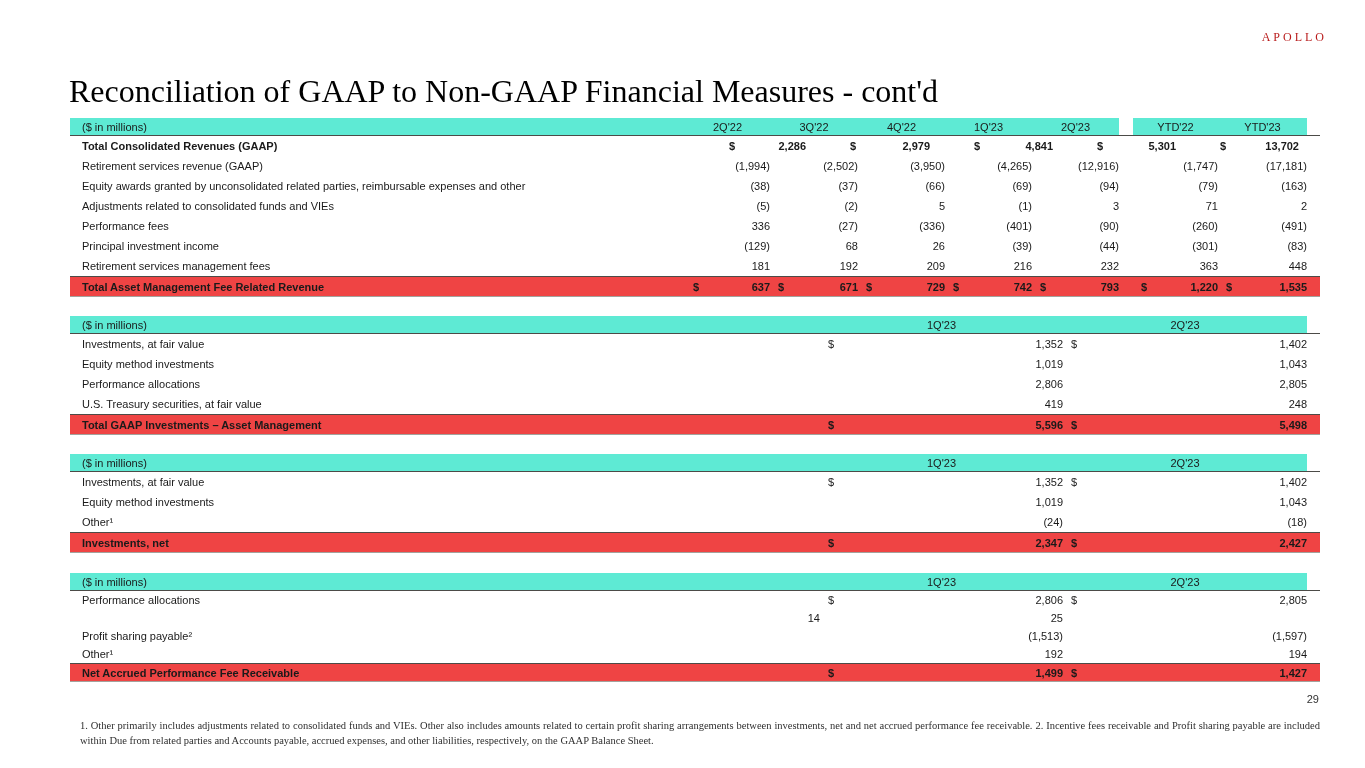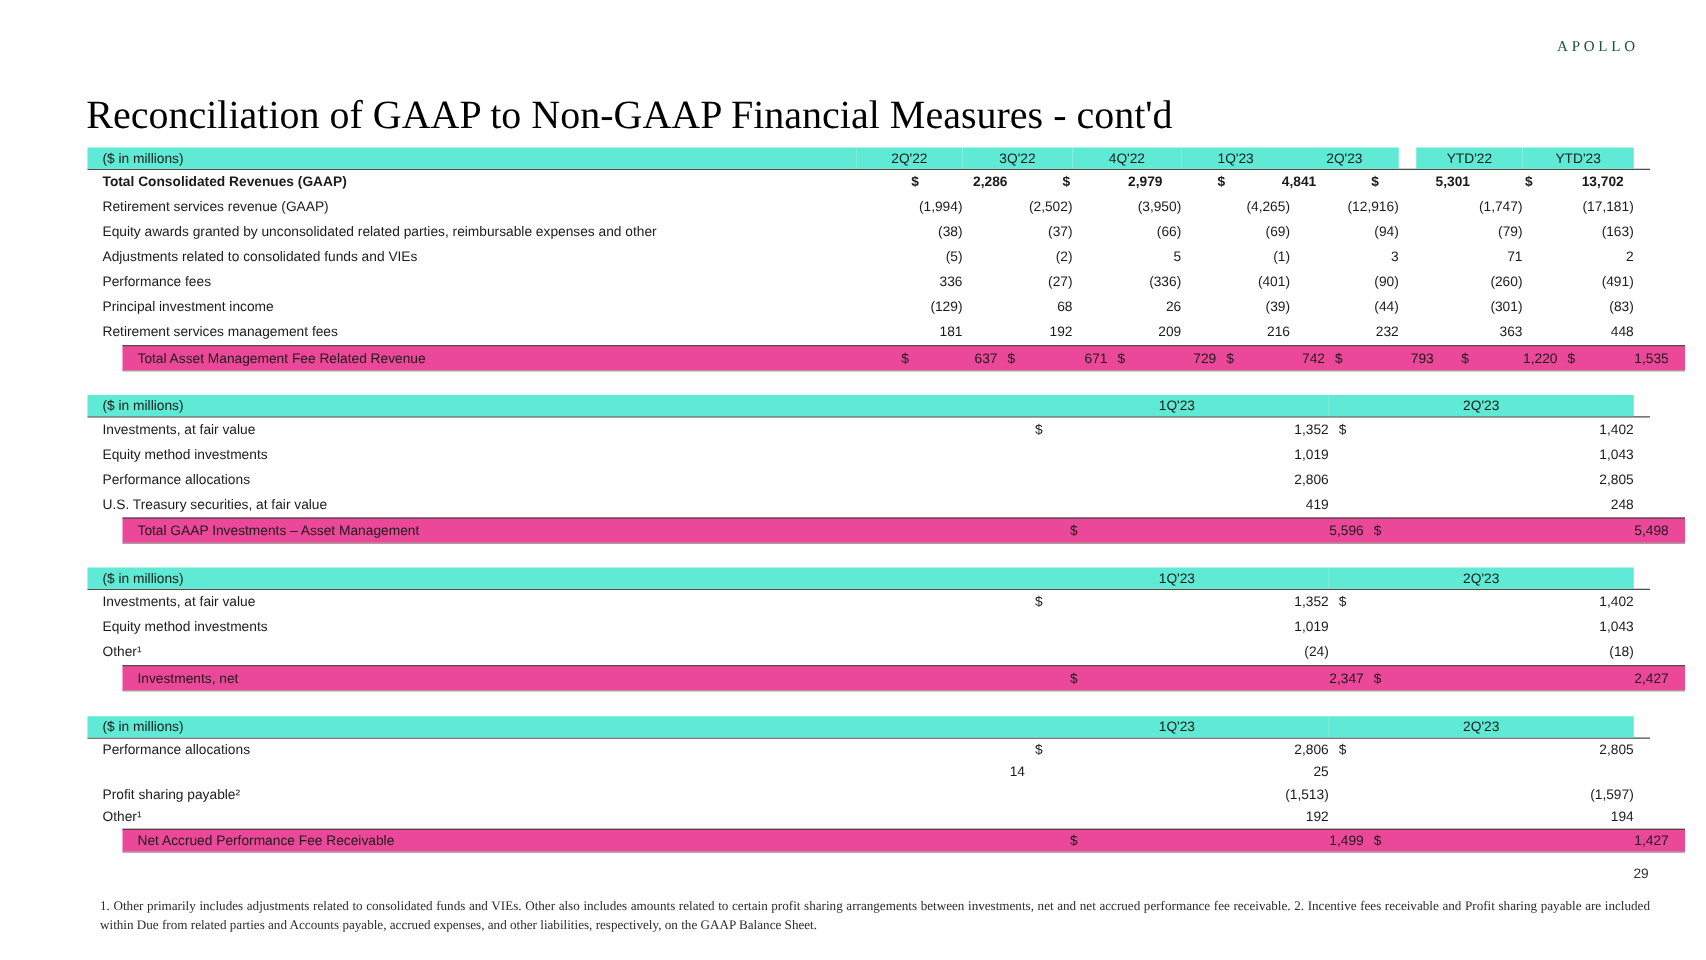--- a/index.html
+++ b/index.html
@@ -1,35 +1,35 @@
 <!DOCTYPE html>
 <html><head>
 <meta charset="utf-8">
 <style>
   html,body{margin:0;padding:0;background:#ffffff;}
   body{width:1365px;height:768px;overflow:hidden;font-family:"Liberation Sans",sans-serif;color:#1a1a1a;}
   .slide{position:relative;width:1365px;height:768px;background:#fff;}
 
-  .logo{position:absolute;top:30px;right:54px;font-family:"Liberation Serif",serif;
-        font-size:12px;letter-spacing:3px;color:#14532d;}
+  .logo{position:absolute;top:30px;right:38px;font-family:"Liberation Serif",serif;
+        font-size:12px;letter-spacing:3px;color:#b91c1c;}
   .title{position:absolute;left:69px;top:52px;font-family:"Liberation Serif",serif;
          font-size:32px;font-weight:400;color:#000000;white-space:nowrap;}
 
   .tbl{position:absolute;left:70px;width:1250px;}
   .t1{top:118px;} .t2{top:316px;} .t3{top:454px;} .t4{top:573px;}
 
   .row{display:grid;align-items:center;width:1250px;box-sizing:border-box;padding-right:13px;}
   .cols7 .row{grid-template-columns:615px 85px 88px 87px 87px 87px 14px 85px 89px;}
   .cols2 .row{grid-template-columns:750px 243px 244px;}
 
   .row{height:20px;font-size:11px;}
   .t4 .row{height:18px;}
   .row.head{height:18px;border-bottom:1px solid #4c4b47;}
-  .row.total{height:21px;background:#ec4899;border-top:1px solid #4c4b47;
-             border-bottom:1px solid #a3a29d;font-weight:normal;margin-left:28px;}
+  .row.total{height:21px;background:#ef4444;border-top:1px solid #4c4b47;
+             border-bottom:1px solid #a3a29d;font-weight:bold;}
   .t4 .row.total{height:19px;}
   .row.bold{font-weight:bold;gap:36px;}
 
   .row.head>.hbg{background:#5eead4;height:100%;display:flex;align-items:center;}
   .row.head>.sp{background:transparent;}
   .label{padding-left:12px;white-space:nowrap;overflow:hidden;}
   .colhead{justify-content:center;text-align:center;}
   .num{display:flex;align-items:center;padding-left:8px;}
   .num .cur{flex:0 0 auto;text-align:left;}
   .num .val{flex:1 1 auto;text-align:right;white-space:nowrap;}

